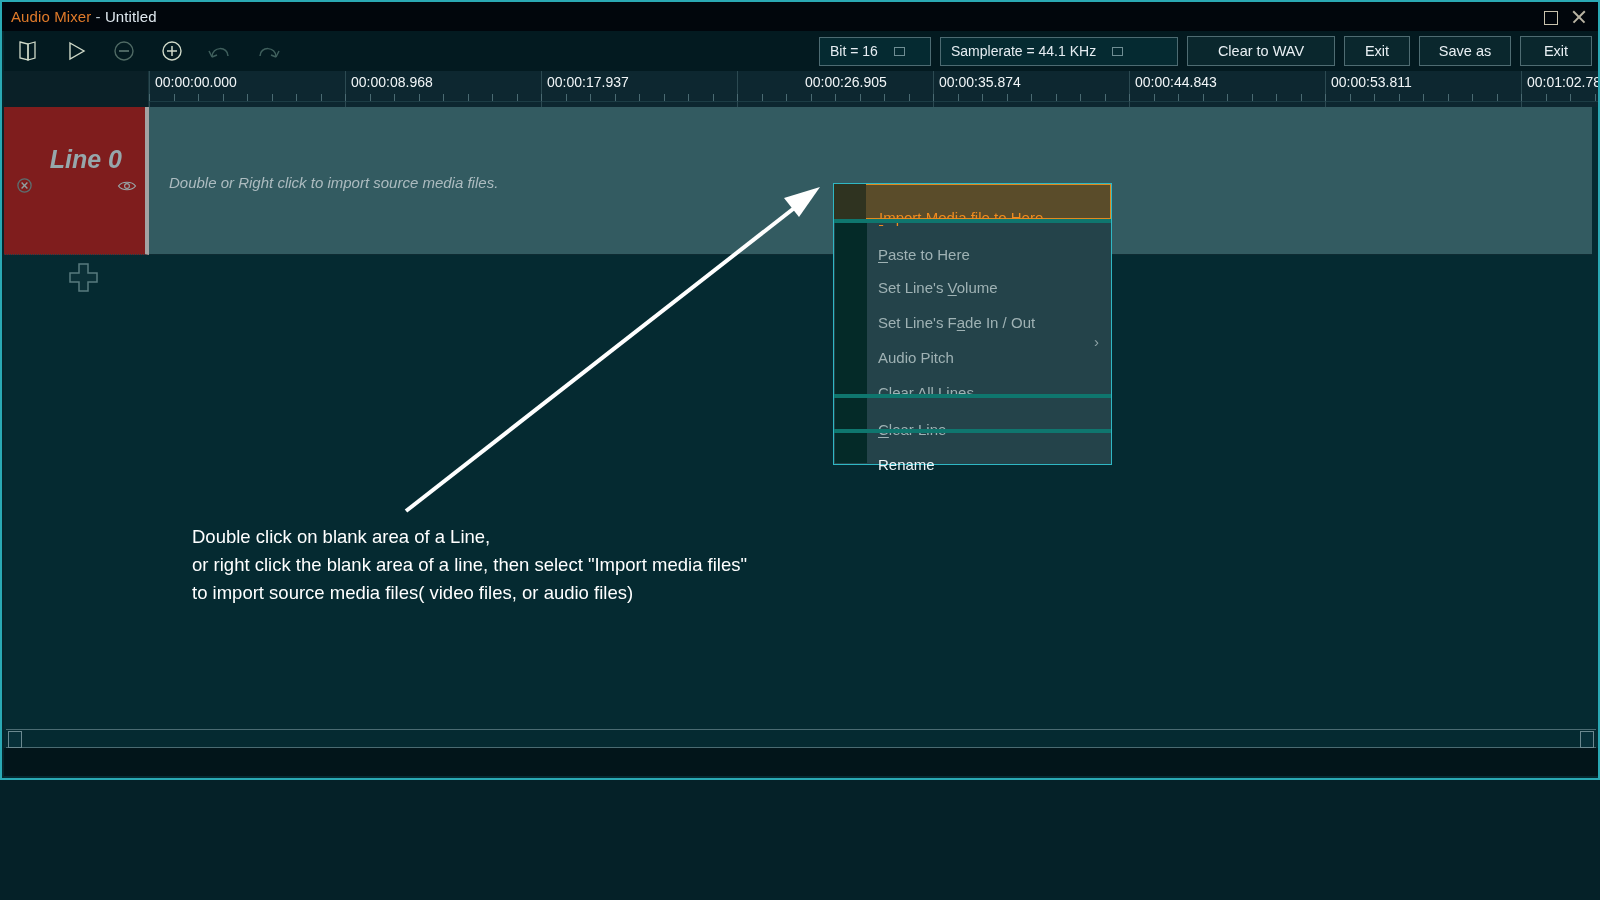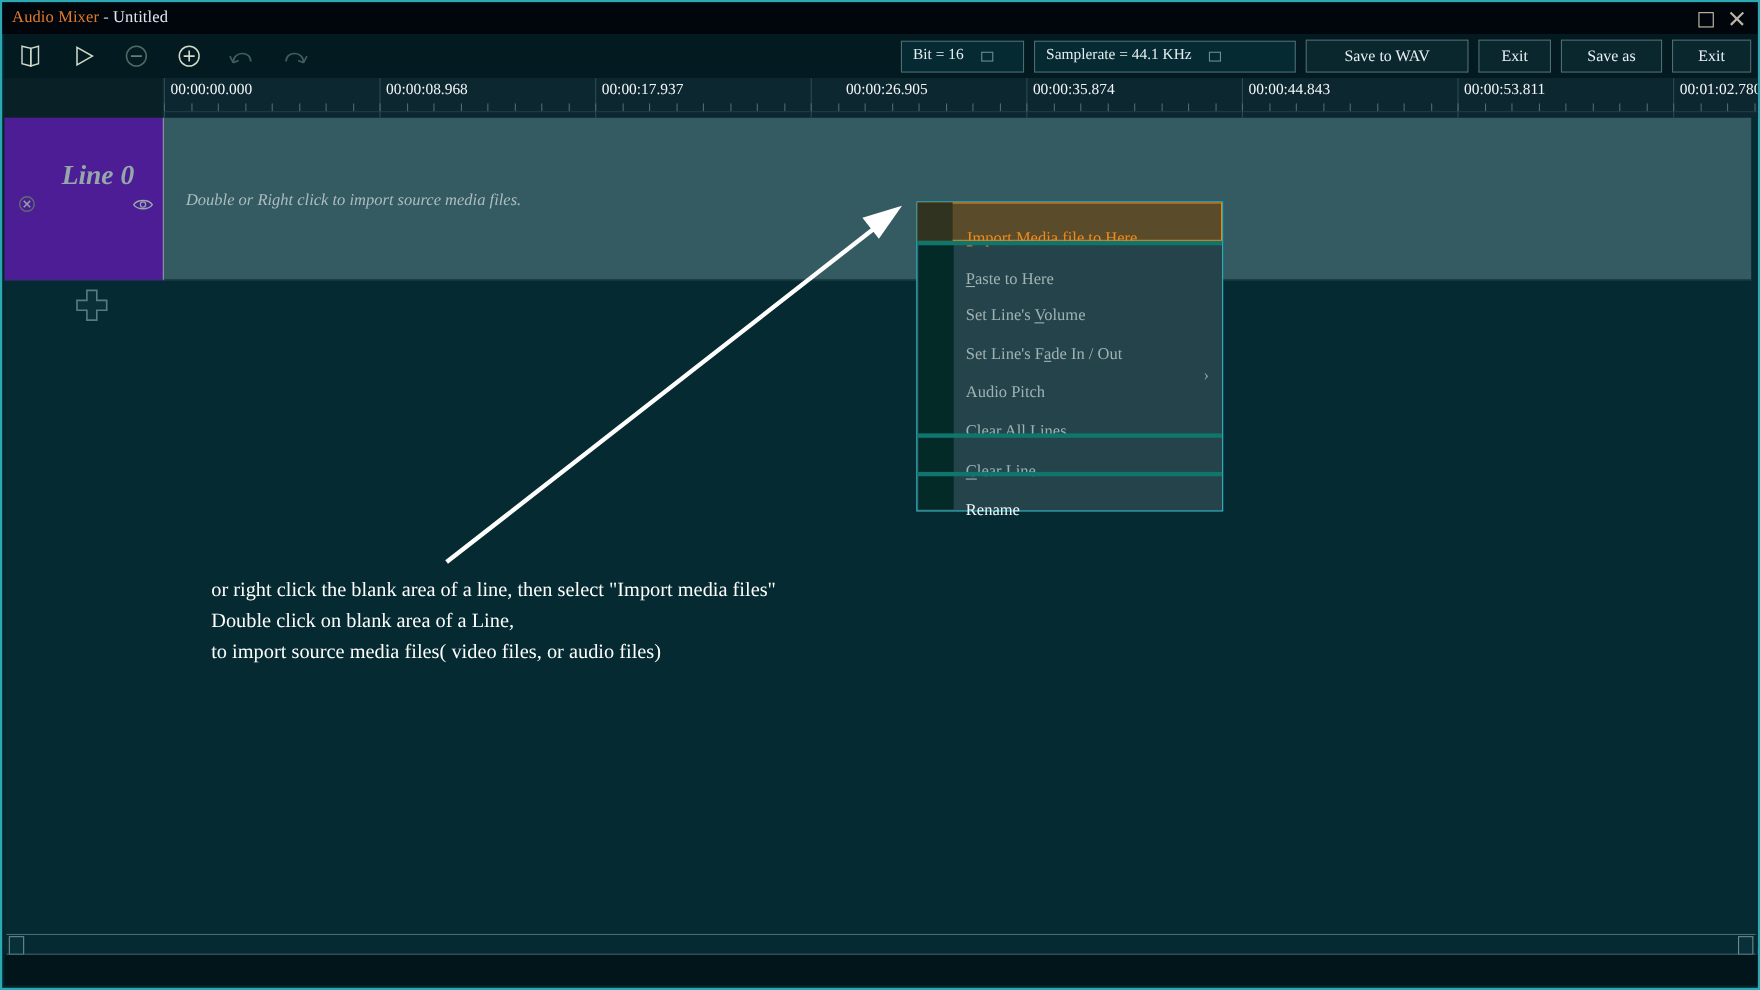--- a/index.html
+++ b/index.html
@@ -4,25 +4,24 @@
 <style>
   * { box-sizing: border-box; margin: 0; padding: 0; }
   html, body {
     width: 1600px; height: 900px;
     background: #052128;
     font-family: "Liberation Sans", sans-serif;
     overflow: hidden;
   }
   #app {
     position: relative;
-    width: 1600px; height: 900px;
+    width: 1600px; height: 780px;
     background: #05262c;
     border: 2px solid #2aa9b4;
     overflow: hidden;
-    font-family: Liberation Serif, serif;
   }
 
   
   #titlebar {
     position: absolute; left: 0; top: 0;
     width: 1596px; height: 29px;
     background: #01060c;
     display: flex; align-items: center;
   }
   #title-text {
@@ -118,22 +117,22 @@
   
   #lines {
     position: absolute; left: 2px; top: 105px;
     width: 1594px; height: 756px;
     background: #052a31;
   }
   .line-row { position: relative; height: 148px; display: flex; }
   .line-head {
     position: relative;
     width: 145px; height: 148px;
-    background: #4c1d95;
-    border-right: 1px solid #a3a3a3;
+    background: #7f1d1d;
+    border-right: 4px solid #a3a3a3;
     border-bottom: 1px dotted #1d4049;
   }
   .line-close {
     position: absolute; left: 13px; top: 71px;
     width: 15px; height: 15px; cursor: default;
   }
   .line-name {
     position: absolute; left: 28px; top: 36px;
     width: 90px;
     text-align: right;
@@ -292,39 +291,39 @@
 
     <div class="tb-right">
       <div class="combo" style="width:112px">
         <span class="cval">Bit = 16</span>
         <span class="carrow"></span>
       </div>
       <div class="combo" style="width:238px">
         <span class="cval">Samplerate = 44.1 KHz</span>
         <span class="carrow"></span>
       </div>
-      <div class="btn" style="width:148px">Save to WAV</div>
+      <div class="btn" style="width:148px">Clear to WAV</div>
       <div class="btn" style="width:66px">Exit</div>
       <div class="btn" style="width:92px">Save as</div>
       <div class="btn" style="width:72px">Exit</div>
     </div>
   </div>
 
   <div id="ruler-row">
     <div id="ruler-corner"></div>
     <div id="ruler">
       <div class="rbaseline"></div>
     <div class="rmajor" style="left: 0px;"></div>
         <div class="rlabel" style="left: 0px;">00:00:00.000</div>
         <div class="rmajor" style="left: 196px;"></div>
         <div class="rlabel" style="left: 196px;">00:00:08.968</div>
         <div class="rmajor" style="left: 392px;"></div>
         <div class="rlabel" style="left: 392px;">00:00:17.937</div>
         <div class="rmajor" style="left: 588px;"></div>
-        <div class="rlabel" style="left: 580px; padding-left: 40px;">00:00:26.905</div>
+        <div class="rlabel" style="left: 616px; padding-left: 40px;">00:00:26.905</div>
         <div class="rmajor" style="left: 784px;"></div>
         <div class="rlabel" style="left: 784px;">00:00:35.874</div>
         <div class="rmajor" style="left: 980px;"></div>
         <div class="rlabel" style="left: 980px;">00:00:44.843</div>
         <div class="rmajor" style="left: 1176px;"></div>
         <div class="rlabel" style="left: 1176px;">00:00:53.811</div>
         <div class="rmajor" style="left: 1372px;"></div>
         <div class="rlabel" style="left: 1372px;">00:01:02.780</div>
         <div class="rtick" style="left: 0px;"></div>
         <div class="rtick" style="left: 25px;"></div>
@@ -426,22 +425,22 @@
   <div id="statusbar"></div>
 
   <svg id="arrow-svg">
     <g>
       <line x1="404" y1="509" x2="800" y2="200" stroke="#ffffff" stroke-width="4"></line>
       <polygon points="818,185 782,196 797,215" fill="#ffffff"></polygon>
     </g>
   </svg>
 
   <div id="annotation">
+    <div>Double click on blank area of a Line,</div>
     <div>or right click the blank area of a line, then select "Import media files"</div>
-    <div>Double click on blank area of a Line,</div>
     <div>to import source media files( video files, or audio files)</div>
   </div>
 
   <div id="ctxmenu">
     <div id="ctx-gutter"></div>
     <div id="ctx-items">
         <div class="mi highlight">
           <span class="gut"></span>
           <span class="mtext"><u>I</u>mport Media file to Here</span>
         </div>

